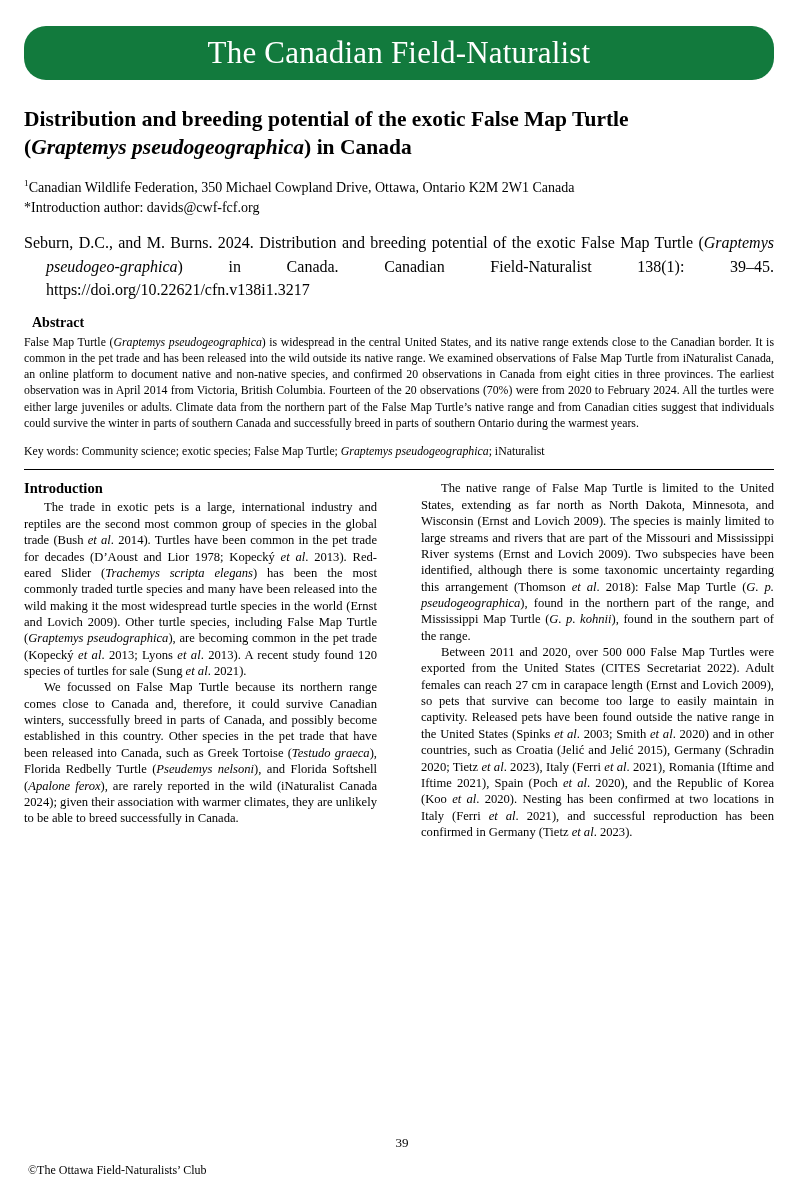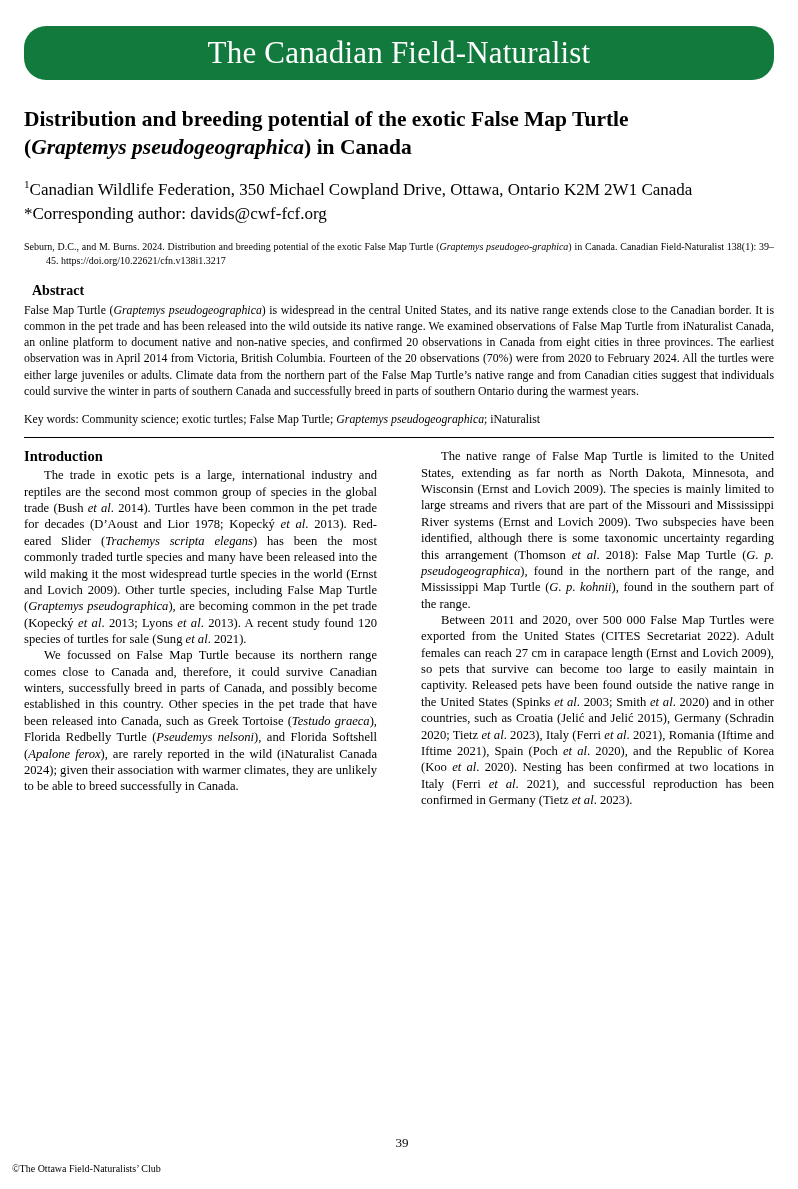--- a/index.html
+++ b/index.html
@@ -55,28 +55,28 @@
     font-size: 14.5px;
     font-weight: bold;
   }
   .authors .sc {
     font-variant: small-caps;
   }
   sup { font-size: 0.66em; vertical-align: super; font-weight: normal;}
 
   .affil {
     margin: 16px 0 4px 0;
-    font-size: 17px;
+    font-size: 14px;
     line-height: 1.42;
   }
   .affil .line2 { display:block; }
 
   .citation {
     margin: 14px 0 0 0;
-    font-size: 10px;
+    font-size: 16px;
     line-height: 1.45;
     text-align: justify;
     text-indent: 0;
     padding-left: 0;
   }
   .citation .hang {
     display: block;
     padding-left: 22px;
     text-indent: -22px;
   }
@@ -148,54 +148,54 @@
   }
   .page-number {
     position: absolute;
     left: 6px; right: 0;
     top: 1135px;
     text-align: center;
     font-size: 13px;
   }
   .copyright {
     position: absolute;
-    left: 12px;
+    left: 28px;
     top: 1163px;
-    font-size: 10px;
+    font-size: 12px;
   }
   i { font-style: italic; }
 </style>
 </head>
 <body>
 
 <div class="page">
 
   <div class="masthead">
     <div class="masthead-title">The Canadian Field-Naturalist</div>
   </div>
 
   <h1 class="article-title">
     <span>Distribution and breeding potential of the exotic False Map Turtle</span><br>
     <span>(</span><span class="ital">Graptemys pseudogeographica</span><span>) in Canada</span>
   </h1>
 
 
   <div class="affil">
     <sup>1</sup><span>Canadian Wildlife Federation, 350 Michael Cowpland Drive, Ottawa, Ontario K2M 2W1 Canada</span>
-    <span class="line2">*Corresponding author: davids@cwf-fcf.org</span>
+    <span class="line2">*Introduction author: davids@cwf-fcf.org</span>
   </div>
 
   <div class="citation">
     <span class="hang"><span>Seburn, D.C., and M. Burns. 2024. Distribution and breeding potential of the exotic False Map Turtle (</span><i>Graptemys pseudogeo-</i><i>graphica</i><span>) in Canada. Canadian Field-Naturalist 138(1): 39–45. https://doi.org/10.22621/cfn.v138i1.3217</span></span>
   </div>
 
   <div class="section-head">Abstract</div>
   <p class="abstract"><span>False Map Turtle (</span><i>Graptemys pseudogeographica</i><span>) is widespread in the central United States, and its native range extends close to the Canadian border. It is common in the pet trade and has been released into the wild outside its native range. We examined observations of False Map Turtle from iNaturalist Canada, an online platform to document native and non-native species, and confirmed 20 observations in Canada from eight cities in three provinces. The earliest observation was in April 2014 from Victoria, British Columbia. Fourteen of the 20 observations (70%) were from 2020 to February 2024. All the turtles were either large juveniles or adults. Climate data from the northern part of the False Map Turtle’s native range and from Canadian cities suggest that individuals could survive the winter in parts of southern Canada and successfully breed in parts of southern Ontario during the warmest years.</span></p>
 
-  <p class="keywords"><span>Key words: </span><span>Community science; exotic turtles; False Map Turtle; </span><i>Graptemys pseudogeographica</i><span>; iNaturalist</span></p>
+  <p class="keywords"><span>Key words: </span><span>Community science; exotic species; False Map Turtle; </span><i>Graptemys pseudogeographica</i><span>; iNaturalist</span></p>
 
   <hr class="rule">
 
   <div class="columns">
     <div class="col">
       <h2>Introduction</h2>
       <p class="first"><span>The trade in exotic pets is a large, international industry and reptiles are the second most common group of species in the global trade (Bush </span><i>et al</i><span>. 2014). Turtles have been common in the pet trade for decades (D’Aoust and Lior 1978; Kopecký </span><i>et al</i><span>. 2013). Red-eared Slider (</span><i>Trachemys scripta elegans</i><span>) has been the most commonly traded turtle species and many have been released into the wild making it the most widespread turtle species in the world (Ernst and Lovich 2009). Other turtle species, including False Map Turtle (</span><i>Graptemys pseudographica</i><span>), are becoming common in the pet trade (Kopecký </span><i>et al</i><span>. 2013; Lyons </span><i>et al</i><span>. 2013). A recent study found 120 species of turtles for sale (Sung </span><i>et al</i><span>. 2021).</span></p>
       <p><span>We focussed on False Map Turtle because its northern range comes close to Canada and, therefore, it could survive Canadian winters, successfully breed in parts of Canada, and possibly become established in this country. Other species in the pet trade that have been released into Canada, such as Greek Tortoise (</span><i>Testudo graeca</i><span>), Florida Redbelly Turtle (</span><i>Pseudemys nelsoni</i><span>), and Florida Softshell (</span><i>Apalone ferox</i><span>), are rarely reported in the wild (iNaturalist Canada 2024); given their association with warmer climates, they are unlikely to be able to breed successfully in Canada.</span></p>
     </div>
     <div class="col">

